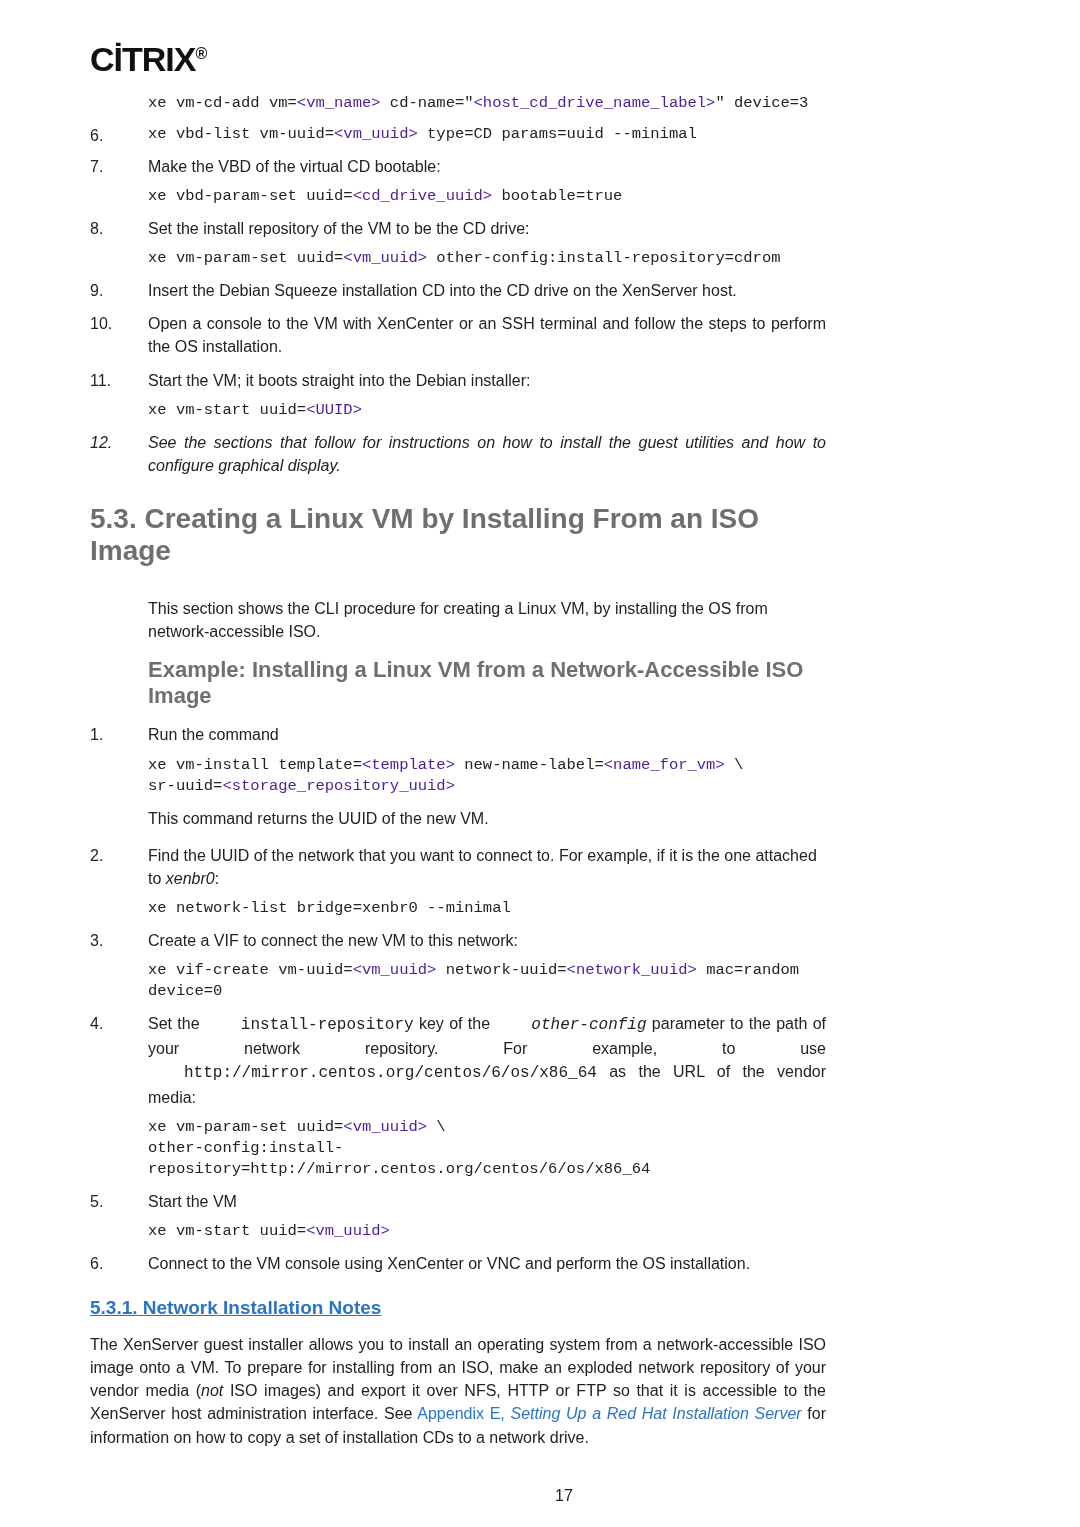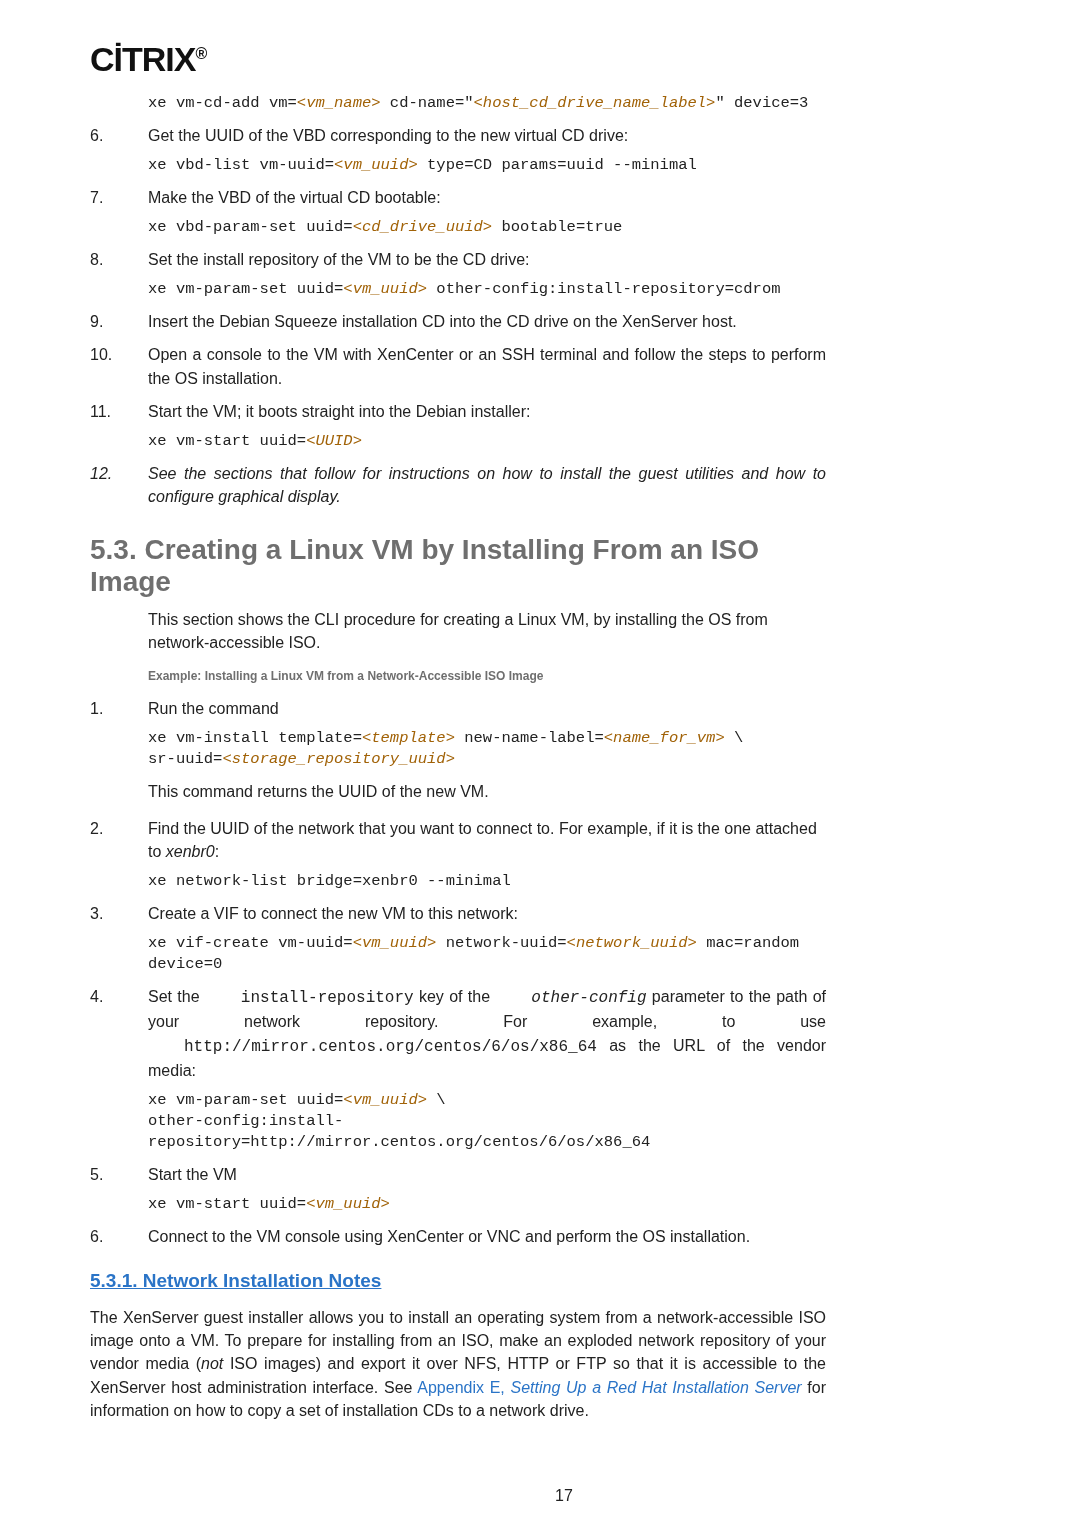--- a/index.html
+++ b/index.html
@@ -8,24 +8,24 @@
   .logo { font-family: Arial, sans-serif; font-weight: 900; font-size: 34px; letter-spacing: -1px; color: #111; margin-bottom: 14px; }
   .logo .dot { font-size: 16px; vertical-align: super; }
   .content { padding-left: 58px; }
   ol.steps { list-style: none; counter-reset: step 5; }
   ol.steps > li { position: relative; margin-bottom: 10px; font-size: 16px; line-height: 1.45; }
   ol.steps > li .num { position: absolute; left: -58px; width: 42px; text-align: left; }
   ol.sub { list-style: none; }
   ol.sub > li { position: relative; margin-bottom: 10px; font-size: 16px; line-height: 1.45; }
   ol.sub > li .num { position: absolute; left: -58px; width: 42px; text-align: left; }
   pre.code { font-family: "Courier New", monospace; font-size: 15.5px; white-space: pre-wrap; word-break: break-word; margin: 8px 0 10px 0; color: #222; line-height: 1.35; }
-  .kw { color: #a16207; font-style: italic; }
-  h2.section { font-family: Arial, sans-serif; font-weight: 700; color: #6f6f6f; font-size: 28px; margin: 26px 0 10px -58px; }
+  .kw { color: #4c1d95; }
+  h2.section { font-family: Arial, sans-serif; font-weight: 700; color: #6f6f6f; font-size: 28px; margin: 26px 0 30px -58px; }
   p.body { font-size: 16px; line-height: 1.45; margin-bottom: 14px; }
-  .example-title { font-weight: 700; color: #6f6f6f; font-size: 12px; margin: 6px 0 14px 0; }
+  .example-title { font-weight: 700; color: #6f6f6f; font-size: 22px; margin: 6px 0 14px 0; }
   h3.subsection { color: #2a74c7; font-weight: 700; font-size: 19px; margin: 22px 0 14px -58px; text-decoration: underline; }
   em.it { font-style: italic; }
   .mono { font-family: "Courier New", monospace; margin-left: 36px; }
   a.link { color: #2a74c7; text-decoration: none; }
   a.link .it { font-style: italic; }
   .pagenum { position: absolute; bottom: 22px; left: 0; width: 1080px; text-align: center; font-size: 16px; color: #222; margin-left: 24px; }
 </style>
 </head>
 <body>
 
@@ -36,21 +36,20 @@
   </div>
 
   <div class="content">
 
     <pre class="code"><span>xe vm-cd-add vm=</span><span class="kw">&lt;vm_name&gt;</span><span> cd-name="</span><span class="kw">&lt;host_cd_drive_name_label&gt;</span><span>" device=3</span></pre>
 
     <ol class="steps">
 
       <li>
         <span class="num">6.</span>
-        <span>Get the UUID of the VBD corresponding to the new virtual CD drive:</span>
         <pre class="code"><span>xe vbd-list vm-uuid=</span><span class="kw">&lt;vm_uuid&gt;</span><span> type=CD params=uuid --minimal</span></pre>
       </li>
 
       <li>
         <span class="num">7.</span>
         <span>Make the VBD of the virtual CD bootable:</span>
         <pre class="code"><span>xe vbd-param-set uuid=</span><span class="kw">&lt;cd_drive_uuid&gt;</span><span> bootable=true</span></pre>
       </li>
 
       <li>

